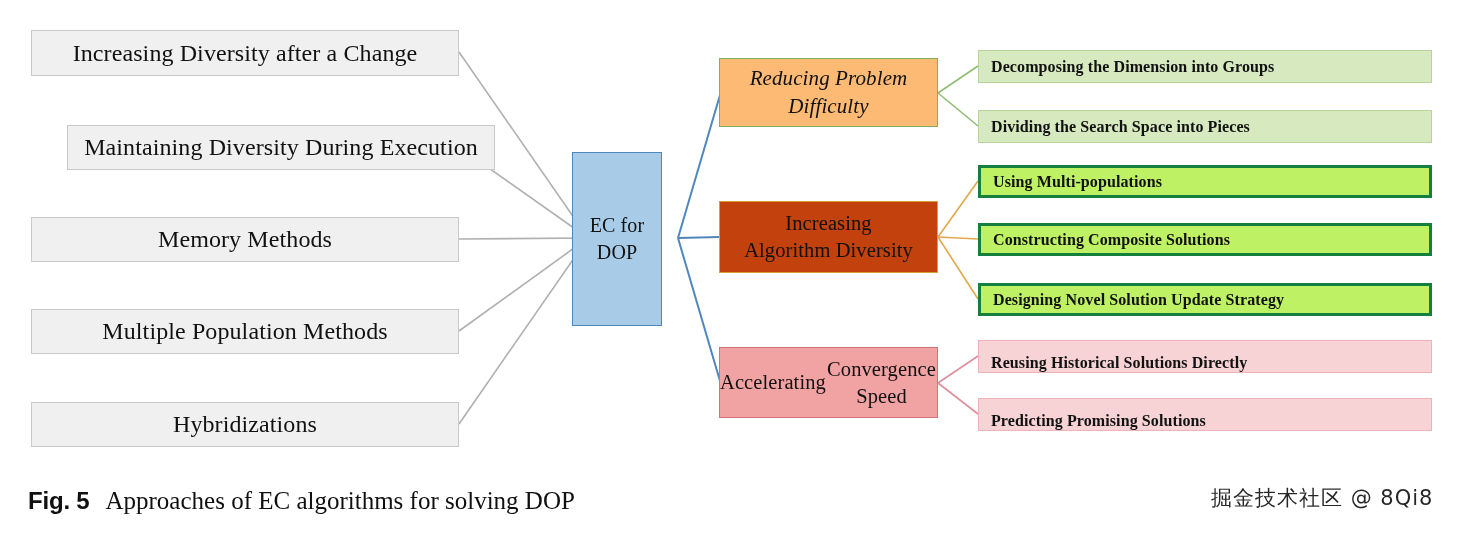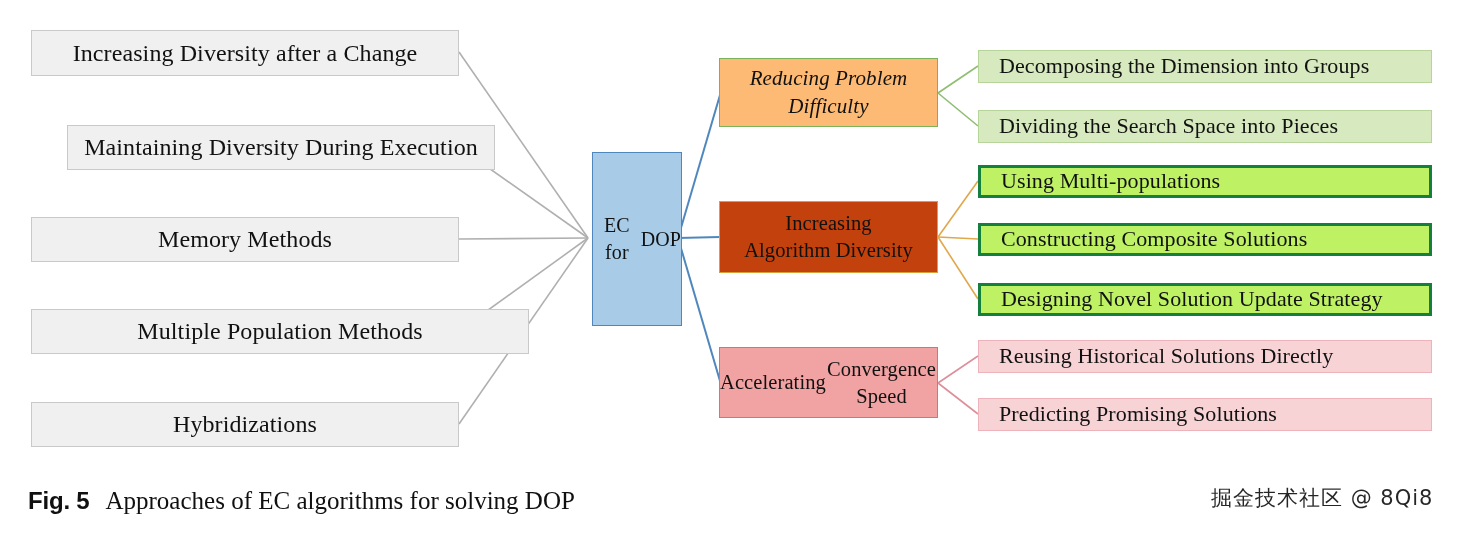--- a/index.html
+++ b/index.html
@@ -74,26 +74,27 @@
     background: #f1a3a3;
     border: 1.4px solid #d4727b;
     font-size: 20.5px;
     line-height: 1.3;
   }
 
   
   .leaf {
     justify-content: flex-start;
     text-align: left;
-    padding-left: 20px;
-    font-size: 22px;
+    padding-left: 12px;
+    font-size: 16px;
+    font-weight: bold;
   }
   .leaf-green  { background: #d6e9bf; border: 1px solid #b7d49a; }
   .leaf-orange { background: #bef264; border: 3px solid #15803d; }
-  .leaf-red    { background: #f7d3d6; border: 1px solid #eeb3ba; }
+  .leaf-red    { background: #f7d3d6; border: 1px solid #eeb3ba; align-items: flex-end; }
 
   
   #caption {
     position: absolute;
     left: 28px;
     top: 487px;
     white-space: nowrap;
     color: #101010;
   }
   #caption .fig-label {
@@ -162,28 +163,28 @@
 
   <div class="node left-node" style="left:31px; top:30px; width:428px; height:46px;">
     <span>Increasing Diversity after a Change</span>
   </div>
   <div class="node left-node" style="left:31px; top:125px; width:428px; height:45px;margin-left:36px;">
     <span>Maintaining Diversity During Execution</span>
   </div>
   <div class="node left-node" style="left:31px; top:217px; width:428px; height:45px;">
     <span>Memory Methods</span>
   </div>
-  <div class="node left-node" style="left:31px; top:309px; width:498px; height:45px;">
+  <div class="node left-node" style="left:31px; top:309px; width:428px; height:45px;">
     <span>Multiple Population Methods</span>
   </div>
   <div class="node left-node" style="left:31px; top:402px; width:428px; height:45px;">
     <span>Hybridizations</span>
   </div>
 
-  <div class="node center-node" style="left:592px; top:152px; width:90px; height:174px; flex-direction:row;">
+  <div class="node center-node" style="left:572px; top:152px; width:90px; height:174px; flex-direction:column;">
     <span>EC for</span>
     <span>DOP</span>
   </div>
 
   <div class="node branch-green" style="left:719px; top:58px; width:219px; height:69px; flex-direction:column;">
     <span>Reducing Problem</span>
     <span>Difficulty</span>
   </div>
 
   <div class="node branch-orange" style="left:719px; top:201px; width:219px; height:72px; flex-direction:column;">

